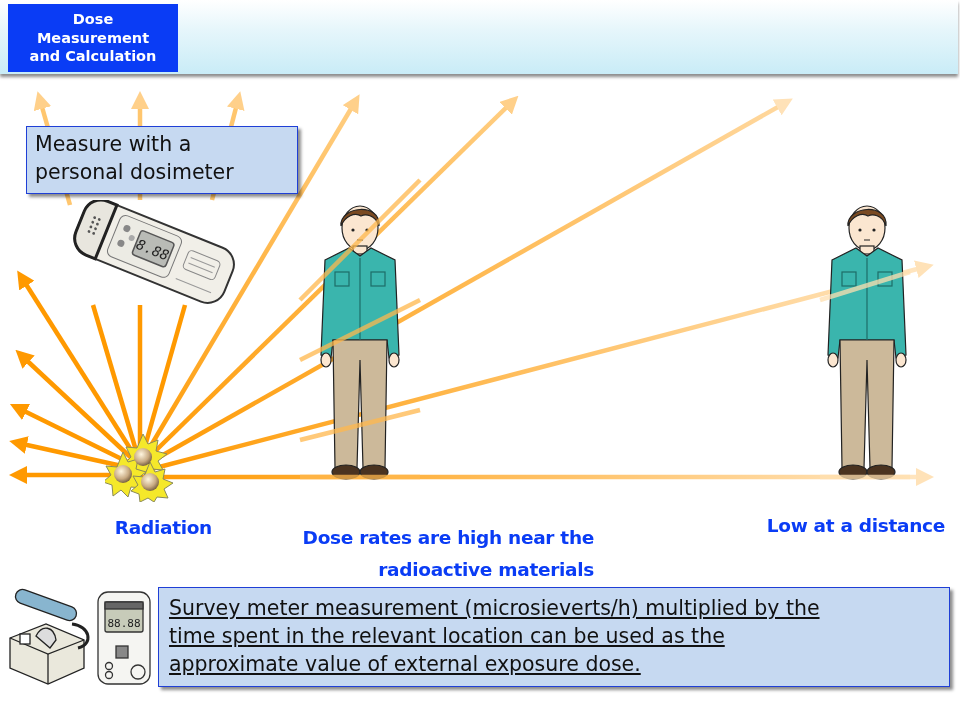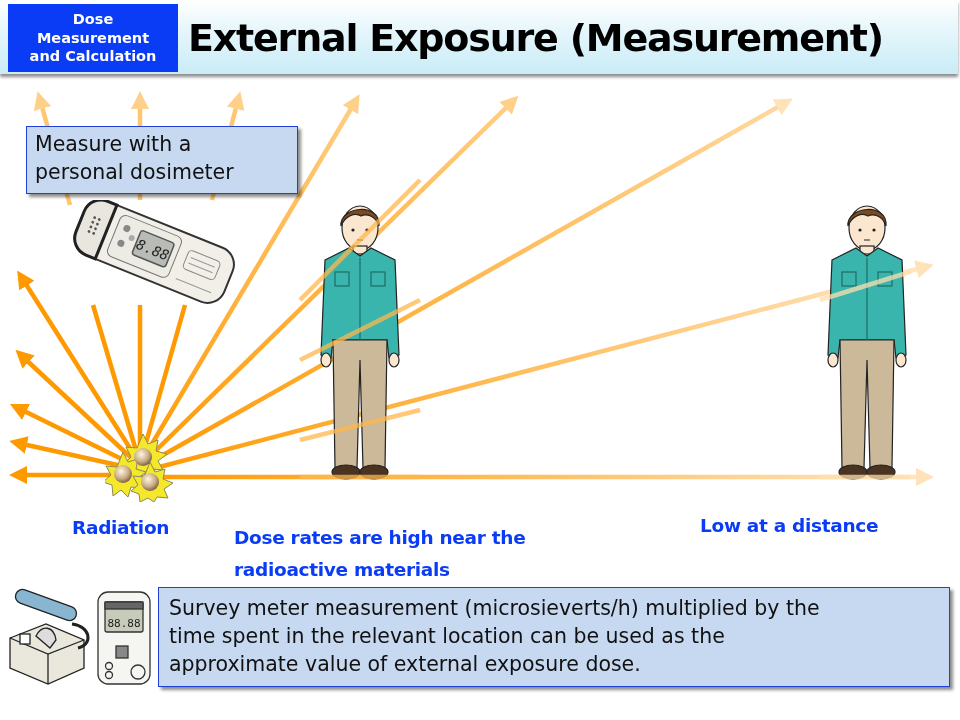--- a/index.html
+++ b/index.html
@@ -32,44 +32,43 @@
     position: absolute; background: #c6d9f1; border: 1.5px solid #1f3fd6;
     box-shadow: 3px 3px 3px rgba(0,0,0,0.45);
     color: #111; font-family: "DejaVu Sans", sans-serif;
   }
   .callout-top {
     left: 26px; top: 126px; width: 272px; height: 68px;
     font-size: 20.5px; line-height: 28px; padding: 3px 0 16px 8px; box-sizing: border-box;
   }
   .callout-bottom {
     left: 158px; top: 587px; width: 792px; height: 100px;
-    font-size: 20.5px; line-height: 28px; padding: 6px 0 0 10px; box-sizing: border-box;
+    font-size: 20.5px; line-height: 28px; padding: 6px 0 0 10px; box-sizing: border-box; text-decoration: underline;
   }
   .callout span { display: block; white-space: nowrap; }
   .label {
     position: absolute; color: #0a3cf5; font-weight: bold;
     font-family: "DejaVu Sans", sans-serif; font-size: 18.5px; line-height: 32px;
-    text-align: left; white-space: nowrap; letter-spacing: -0.3px;
+    text-align: right; white-space: nowrap; letter-spacing: -0.3px;
   }
   .label span { display: block; }
   .lbl-source { left: 72px; top: 512px; width: 140px; }
   .lbl-near { left: 234px; top: 510px; width: 360px; margin-top: 12px; }
   .lbl-far { left: 700px; top: 510px; width: 245px; }
   svg { position: absolute; }
 </style>
 </head>
 <body>
 
 <div class="header">
   <div class="badge">
     <span>Dose</span>
     <span>Measurement</span>
     <span>and Calculation</span>
   </div>
-  <div class="title">External Exposure (Measurement)</div>
 </div>
 
 <svg class="scene" width="960" height="720" viewBox="0 0 960 720">
   <defs>
     <linearGradient id="fadeR" gradientUnits="userSpaceOnUse" x1="140" y1="0" x2="930" y2="0">
       <stop offset="0" stop-color="#ff9900"></stop>
       <stop offset="1" stop-color="#ffe6c2"></stop>
     </linearGradient>
     <linearGradient id="fadeUp" gradientUnits="userSpaceOnUse" x1="0" y1="470" x2="0" y2="95">
       <stop offset="0" stop-color="#ff9900"></stop>

